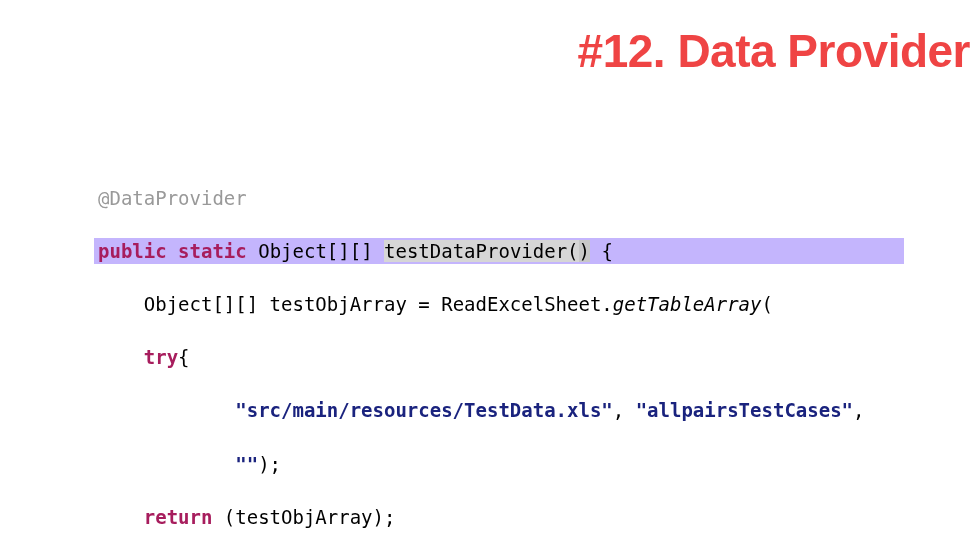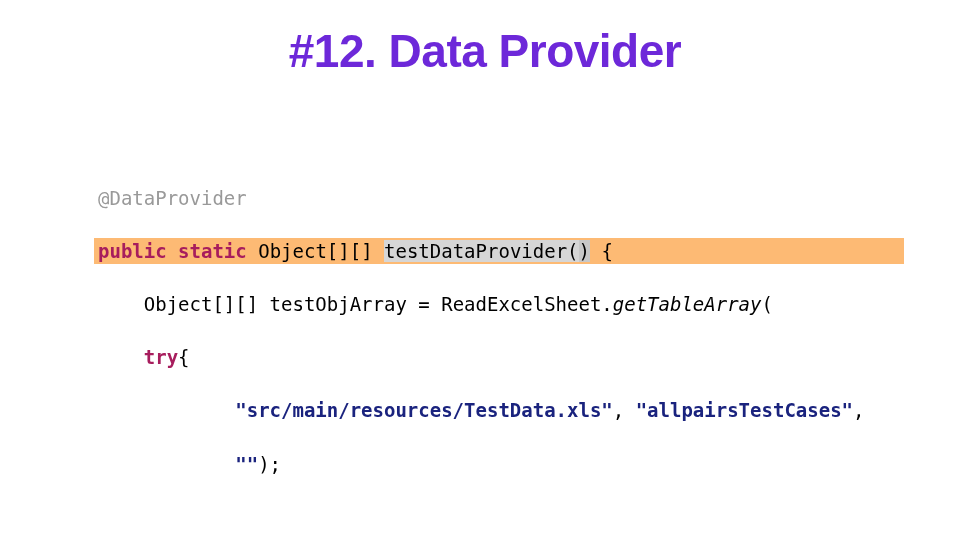--- a/index.html
+++ b/index.html
@@ -10,39 +10,39 @@
     body {
       width: 970px;
       height: 545px;
       background: white;
       font-family: Arial, Helvetica, sans-serif;
       overflow: hidden;
     }
     .slide-title {
       font-size: 46px;
       font-weight: 900;
-      text-align: center;
+      text-align: right;
       margin-top: 24px;
-      color: #6d28d9;
+      color: #ef4444;
       letter-spacing: -0.5px;
     }
     .code-block {
       margin-top: 80px;
       margin-left: 98px;
       font-family: "Menlo", "Monaco", "Consolas", monospace;
       font-size: 19px;
       line-height: 1.4;
       white-space: pre;
       color: #000;
     }
     .line {
       display: block;
     }
     .line-hl {
-      background: #fdba74;
+      background: #c4b5fd;
       display: block;
       width: 810px;
       margin-left: -4px;
       padding-left: 4px;
     }
     .kw { color: #a71d5d; font-weight: bold; }
     .annotation { color: #999999; }
     .method-hl { background: #d6d6d6; }
     .paren-hl { background: #c8c8c8; }
     .italic { font-style: italic; }
@@ -53,17 +53,18 @@
 
 <h1 class="slide-title">#12. Data Provider</h1>
 
 <div class="code-block">
 <span class="line"><span class="annotation">@DataProvider</span></span>
 <span class="line-hl"><span class="kw">public</span> <span class="kw">static</span> <span>Object</span><span>[][]</span> <span class="method-hl">testDataProvider(</span><span class="paren-hl">)</span><span> {</span></span>
 <span class="line">    <span>Object</span><span>[][]</span><span> testObjArray = ReadExcelSheet.</span><span class="italic">getTableArray</span><span>(</span></span>
 <span class="line">    <span class="kw">try</span><span>{</span></span>
 <span class="line">            <span class="str">"src/main/resources/TestData.xls"</span><span>, </span><span class="str">"allpairsTestCases"</span><span>,</span></span>
 <span class="line">            <span class="str">""</span><span>);</span></span>
+<span class="line">    <span class="kw">return</span><span> (testObjArray);</span></span>
 
 
 
 
 </div>
 
 </body></html>

